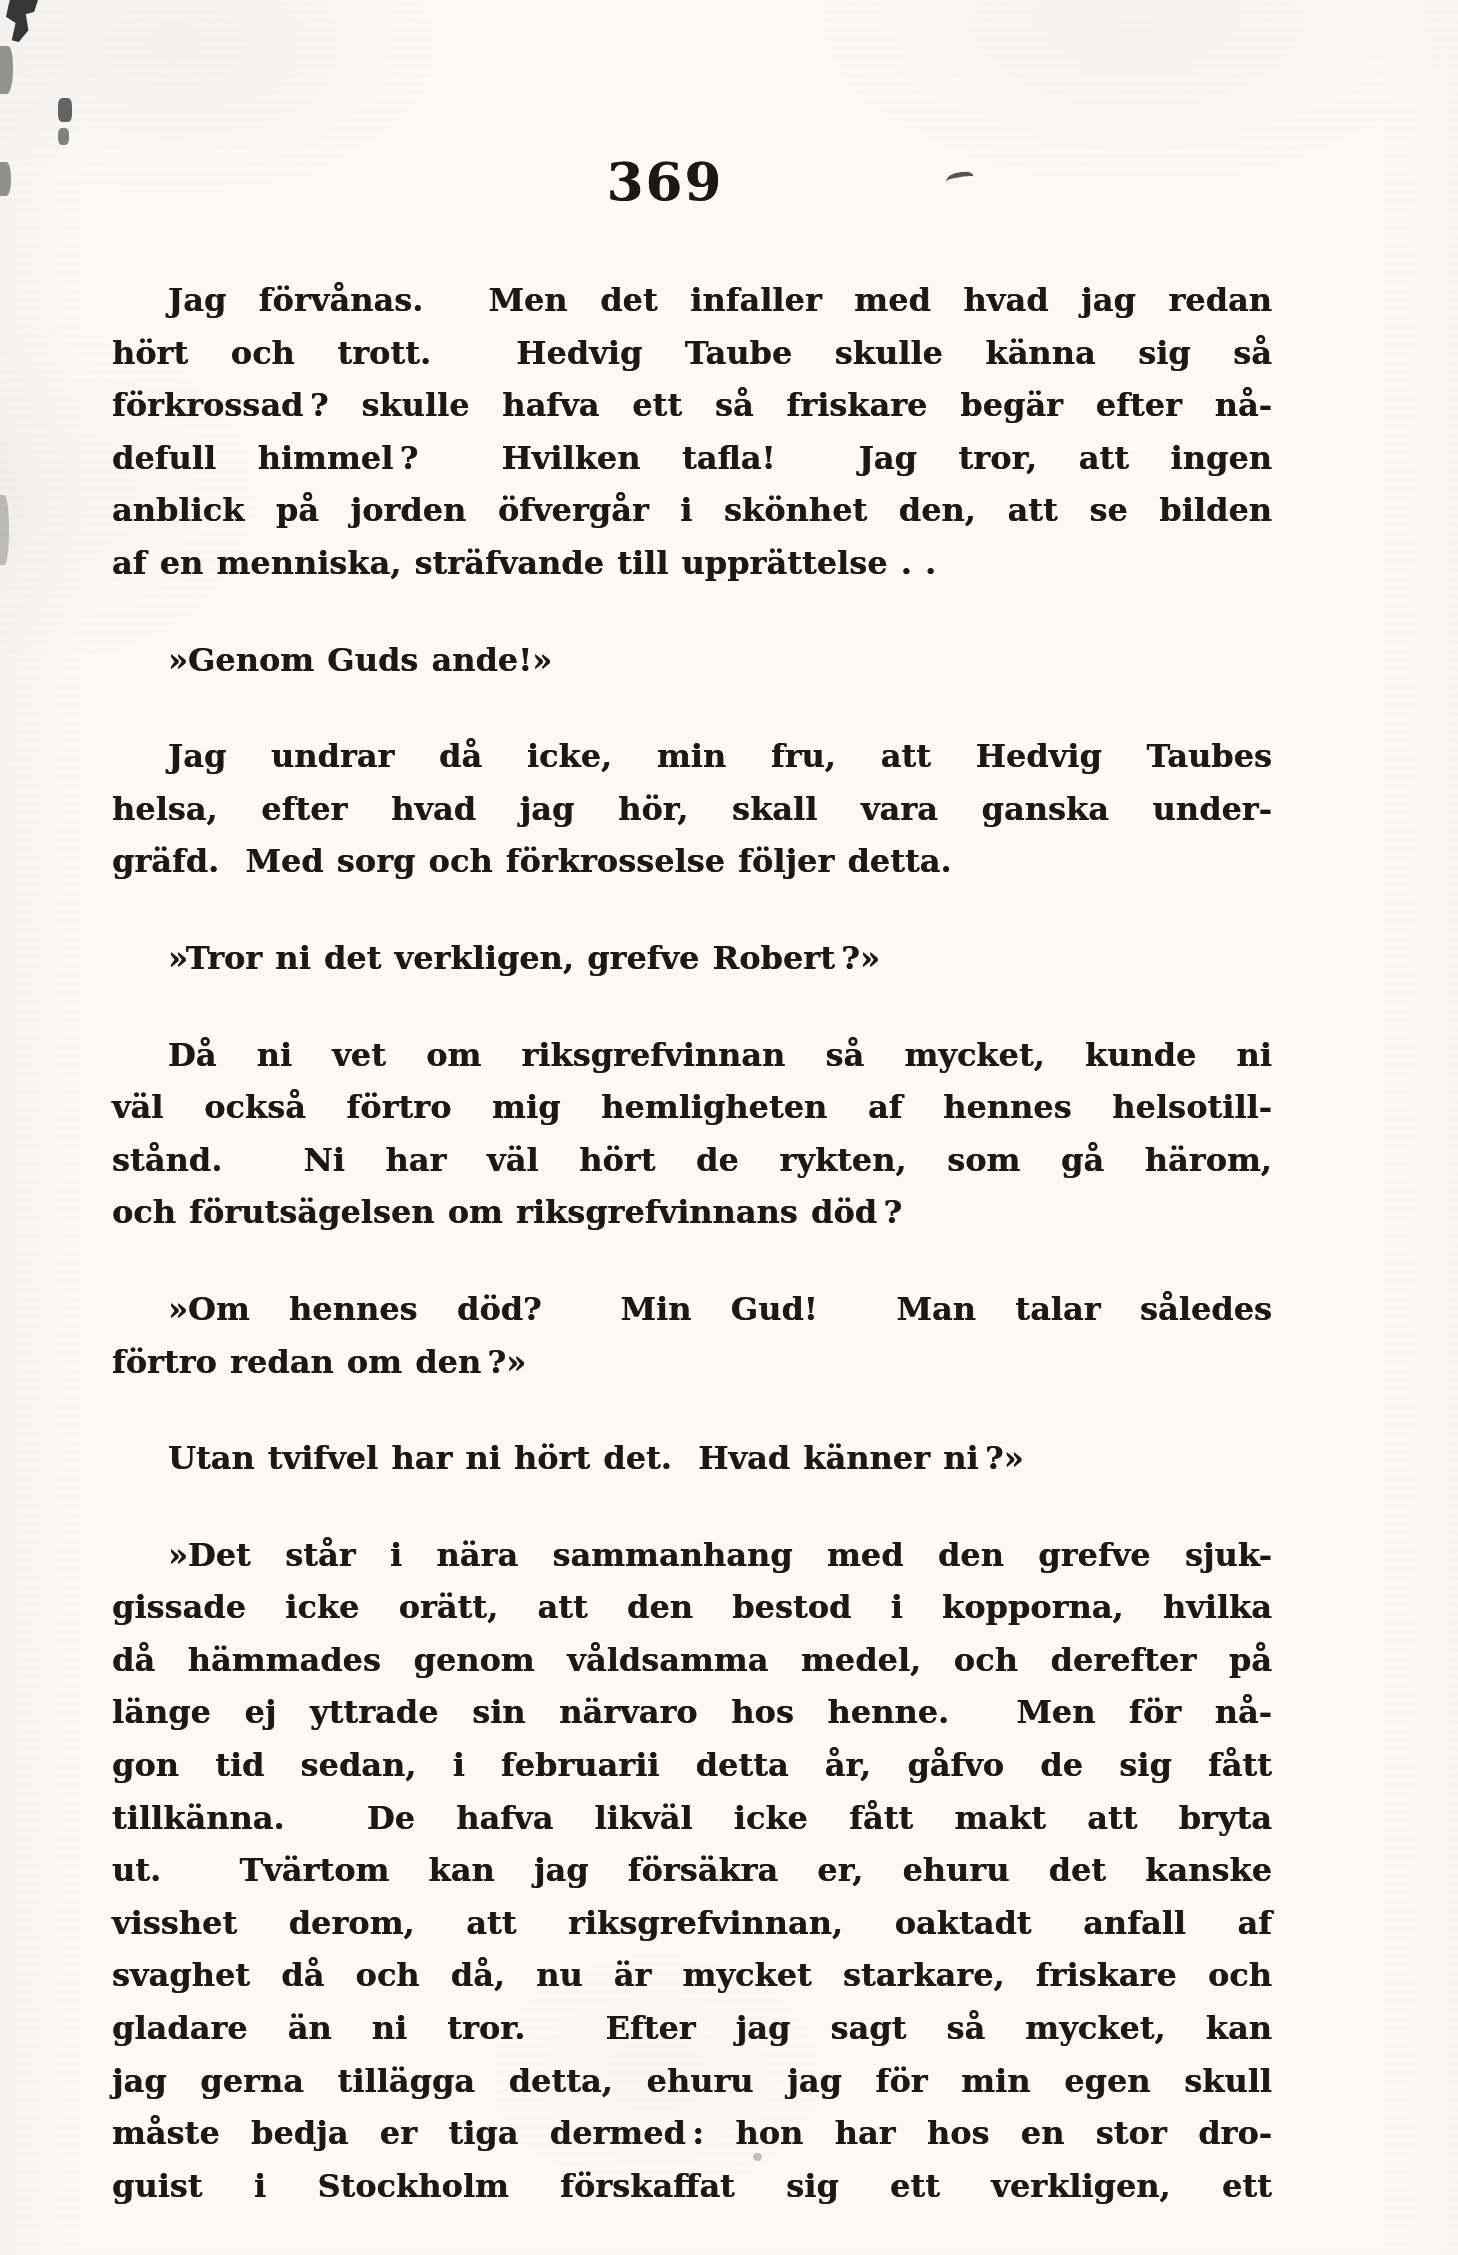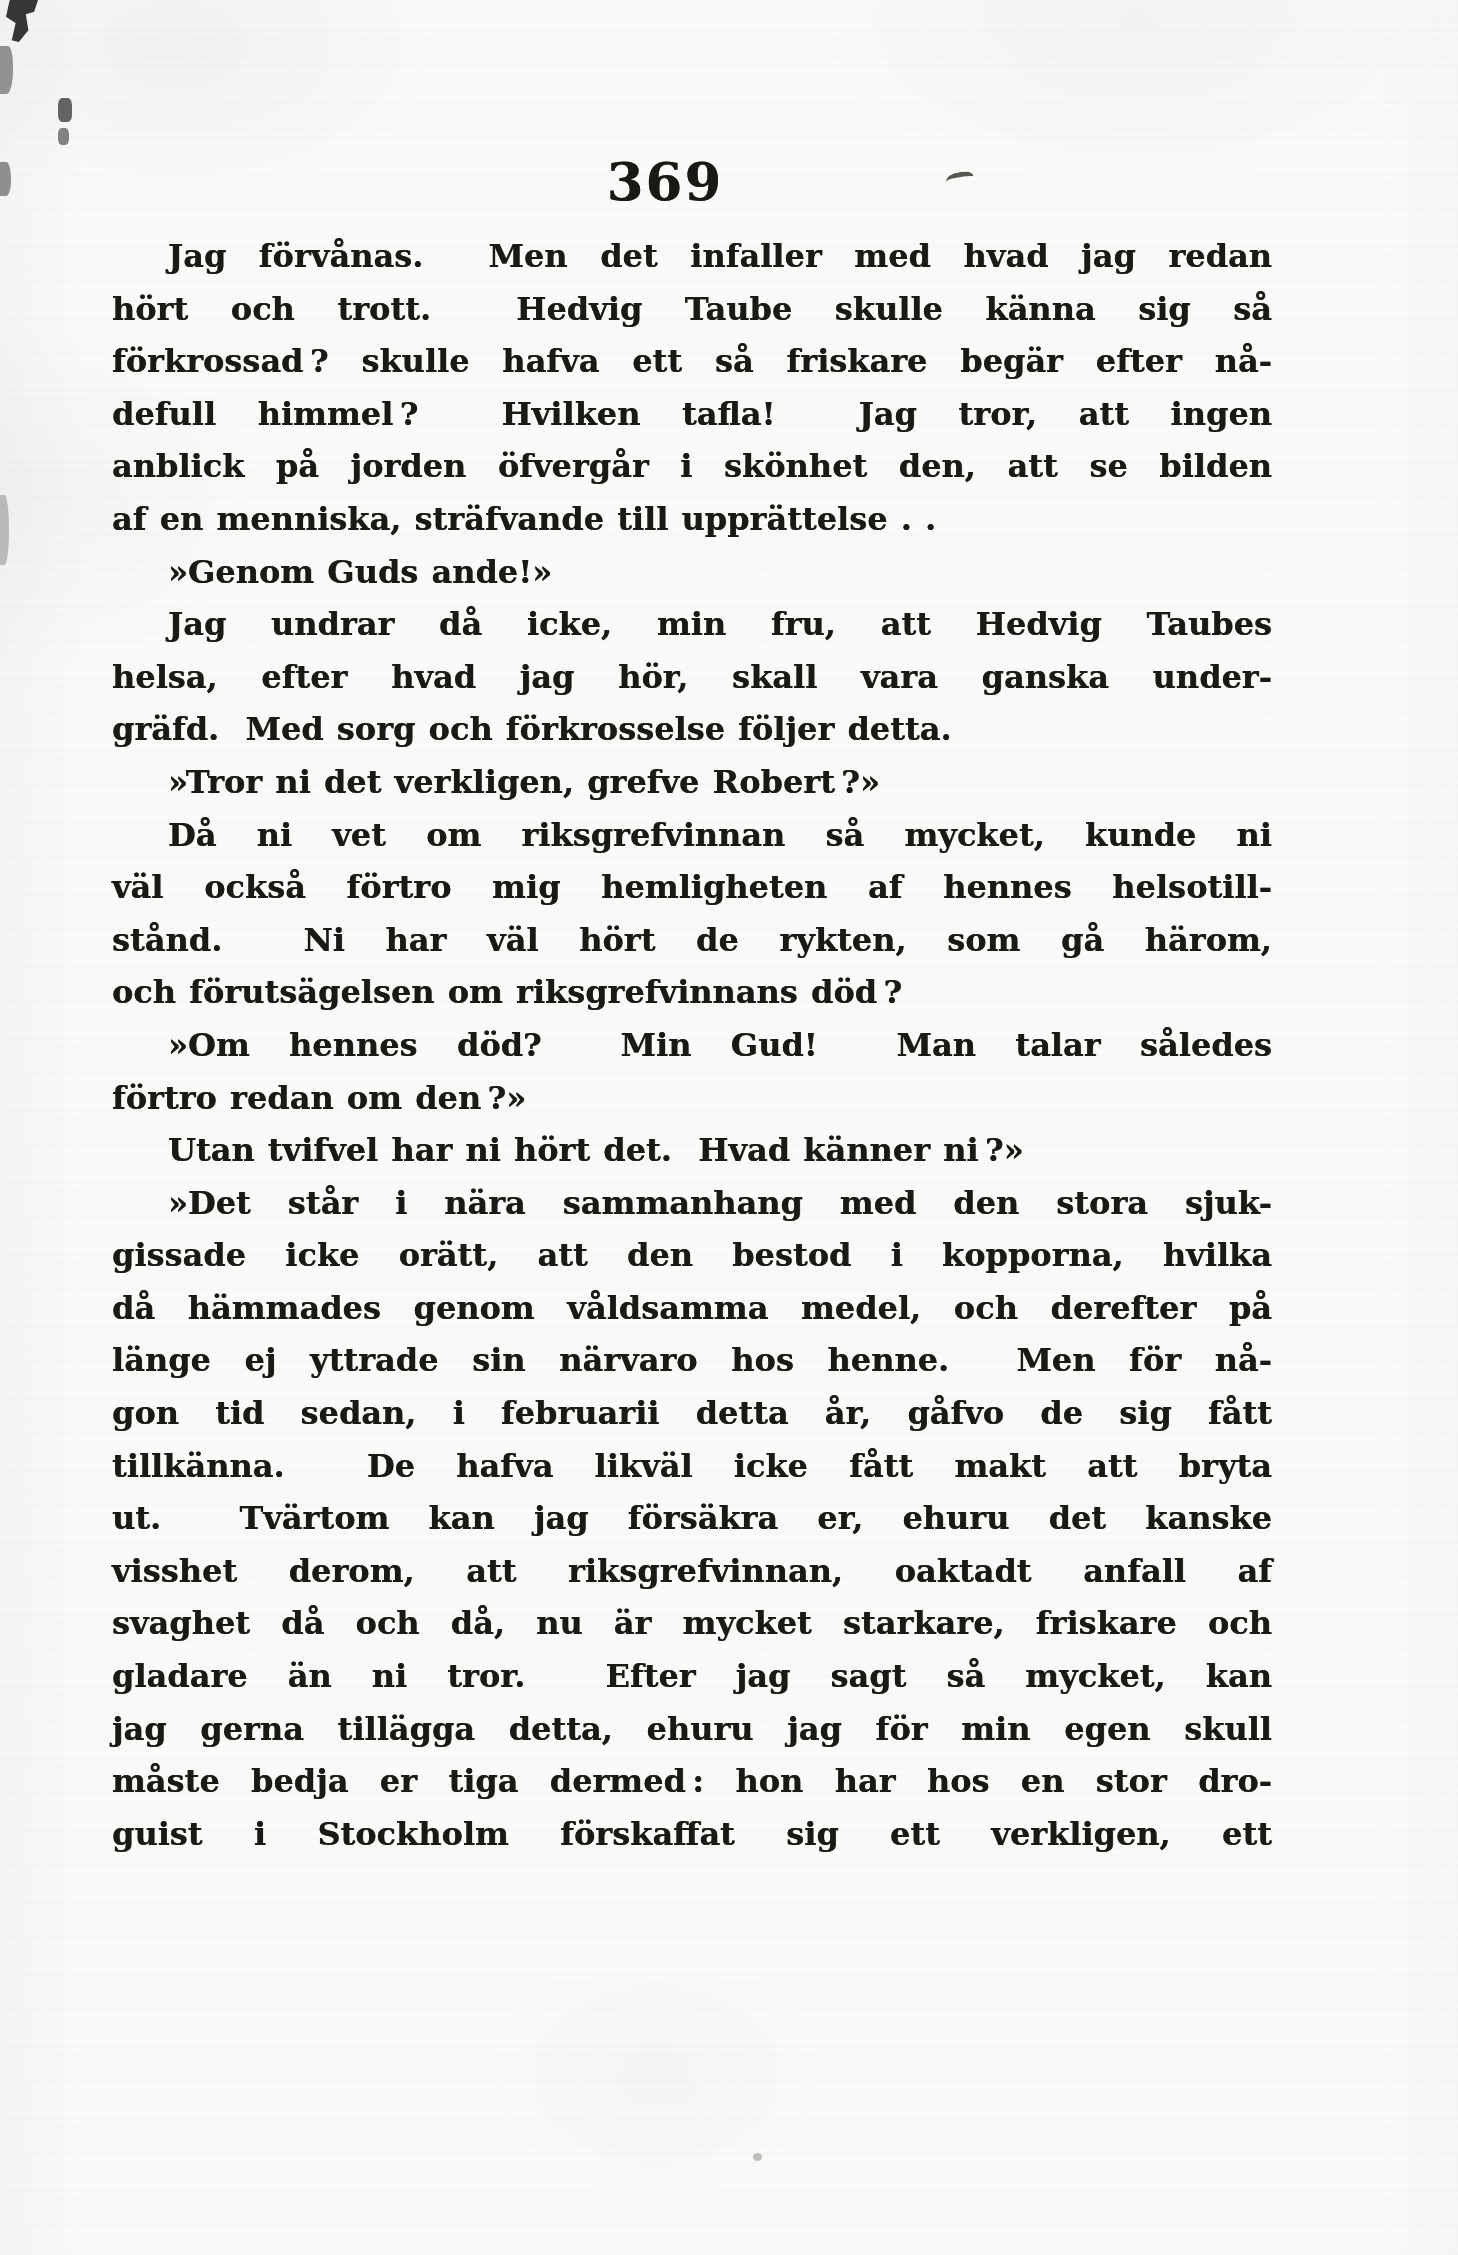--- a/index.html
+++ b/index.html
@@ -48,21 +48,21 @@
     font-weight: bold;
     color: var(--ink, #1b1916);
     text-shadow: 0 0 0.6px rgba(27,25,22,0.65), 0.4px 0.4px 0.5px rgba(27,25,22,0.35);
     text-align: justify;
     text-align-last: justify;
     text-justify: inter-word;
     word-spacing: 2px;
     white-space: normal;
     overflow: visible;
   }
-  .line.indent { text-indent: 56px; }
+  .line.indent { text-indent: 56px; margin-top: 44px; }
   .line.last { text-align-last: left; }
 
   
   .edge-mark { position: absolute; background: #262626; }
   .mark-a {
     left: 6px; top: 0; width: 32px; height: 42px; opacity: 0.92;
     clip-path: polygon(12% 0, 100% 0, 88% 28%, 62% 34%, 70% 72%, 40% 100%, 18% 96%, 30% 55%, 0 40%, 8% 12%);
   }
   .mark-b { left: 0; top: 46px; width: 13px; height: 48px; opacity: 0.55; background:#444; border-radius: 0 40% 50% 0; }
   .mark-c { left: 58px; top: 98px; width: 14px; height: 24px; opacity: 0.75; background:#333; border-radius: 30%; }
@@ -114,21 +114,21 @@
   <div class="line">helsa, efter hvad jag hör, skall vara ganska under-</div>
   <div class="line last">gräfd.&nbsp; Med sorg och förkrosselse följer detta.</div>
   <div class="line indent last">»Tror ni det verkligen, grefve Robert ?»</div>
   <div class="line indent">Då ni vet om riksgrefvinnan så mycket, kunde ni</div>
   <div class="line">väl också förtro mig hemligheten af hennes helsotill-</div>
   <div class="line">stånd.&nbsp; Ni har väl hört de rykten, som gå härom,</div>
   <div class="line last">och förutsägelsen om riksgrefvinnans död ?</div>
   <div class="line indent">»Om hennes död?&nbsp; Min Gud!&nbsp; Man talar således</div>
   <div class="line last">förtro redan om den ?»</div>
   <div class="line indent last">Utan tvifvel har ni hört det.&nbsp; Hvad känner ni ?»</div>
-  <div class="line indent">»Det står i nära sammanhang med den stora sjuk-</div>
+  <div class="line indent">»Det står i nära sammanhang med den grefve sjuk-</div>
   <div class="line">gissade icke orätt, att den bestod i kopporna, hvilka</div>
   <div class="line">då hämmades genom våldsamma medel, och derefter på</div>
   <div class="line">länge ej yttrade sin närvaro hos henne.&nbsp; Men för nå-</div>
   <div class="line">gon tid sedan, i februarii detta år, gåfvo de sig fått</div>
   <div class="line">tillkänna.&nbsp; De hafva likväl icke fått makt att bryta</div>
   <div class="line">ut.&nbsp; Tvärtom kan jag försäkra er, ehuru det kanske</div>
   <div class="line">visshet derom, att riksgrefvinnan, oaktadt anfall af</div>
   <div class="line">svaghet då och då, nu är mycket starkare, friskare och</div>
   <div class="line">gladare än ni tror.&nbsp; Efter jag sagt så mycket, kan</div>
   <div class="line">jag gerna tillägga detta, ehuru jag för min egen skull</div>

